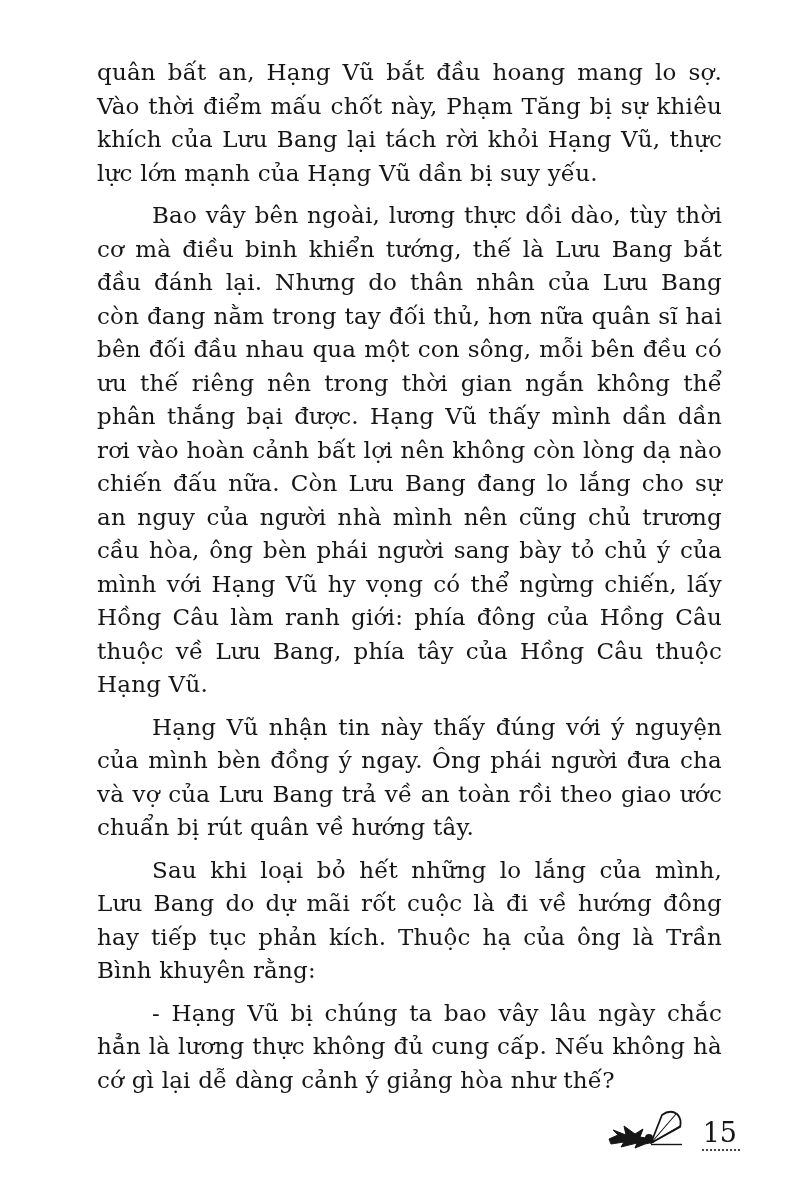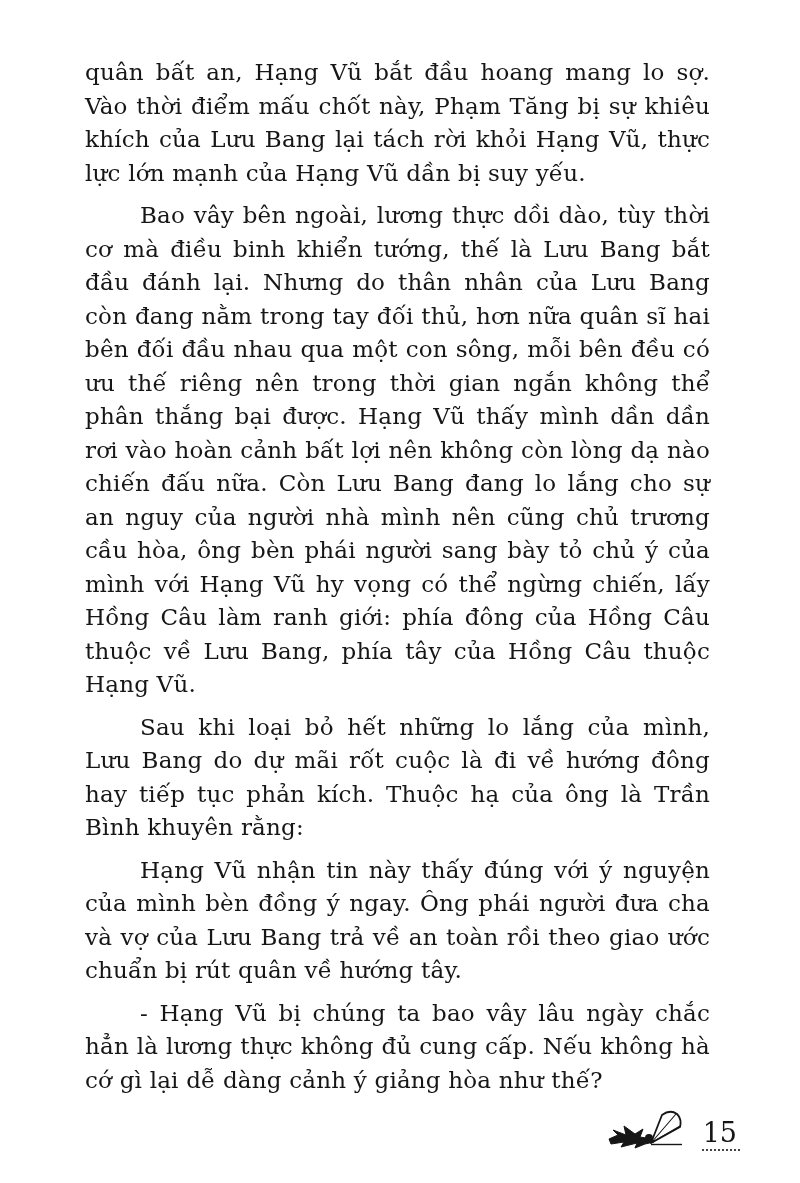--- a/index.html
+++ b/index.html
@@ -11,21 +11,21 @@
     position: relative;
     width: 800px;
     height: 1183px;
     background: #ffffff;
     overflow: hidden;
     font-family: "DejaVu Serif", "Liberation Serif", serif;
     color: #161616;
   }
   .text-block {
     position: absolute;
-    left: 85px;
+    left: 97px;
     top: 56px;
     width: 625px;
     text-align: justify;
     font-size: 23px;
     line-height: 33.5px;
     letter-spacing: 0.2px;
   }
   .text-block p {
     margin: 0 0 9px 0;
   }
@@ -53,22 +53,22 @@
   }
 </style>
 </head>
 <body>
 
 <div class="page">
 
   <div class="text-block">
     <p>quân bất an, Hạng Vũ bắt đầu hoang mang lo sợ. Vào thời điểm mấu chốt này, Phạm Tăng bị sự khiêu khích của Lưu Bang lại tách rời khỏi Hạng Vũ, thực lực lớn mạnh của Hạng Vũ dần bị suy yếu.</p>
     <p class="indent">Bao vây bên ngoài, lương thực dồi dào, tùy thời cơ mà điều binh khiển tướng, thế là Lưu Bang bắt đầu đánh lại. Nhưng do thân nhân của Lưu Bang còn đang nằm trong tay đối thủ, hơn nữa quân sĩ hai bên đối đầu nhau qua một con sông, mỗi bên đều có ưu thế riêng nên trong thời gian ngắn không thể phân thắng bại được. Hạng Vũ thấy mình dần dần rơi vào hoàn cảnh bất lợi nên không còn lòng dạ nào chiến đấu nữa. Còn Lưu Bang đang lo lắng cho sự an nguy của người nhà mình nên cũng chủ trương cầu hòa, ông bèn phái người sang bày tỏ chủ ý của mình với Hạng Vũ hy vọng có thể ngừng chiến, lấy Hồng Câu làm ranh giới: phía đông của Hồng Câu thuộc về Lưu Bang, phía tây của Hồng Câu thuộc Hạng Vũ.</p>
+    <p class="indent">Hạng Vũ nhận tin này thấy đúng với ý nguyện của mình bèn đồng ý ngay. Ông phái người đưa cha và vợ của Lưu Bang trả về an toàn rồi theo giao ước chuẩn bị rút quân về hướng tây.</p>
     <p class="indent">Sau khi loại bỏ hết những lo lắng của mình, Lưu Bang do dự mãi rốt cuộc là đi về hướng đông hay tiếp tục phản kích. Thuộc hạ của ông là Trần Bình khuyên rằng:</p>
-    <p class="indent">Hạng Vũ nhận tin này thấy đúng với ý nguyện của mình bèn đồng ý ngay. Ông phái người đưa cha và vợ của Lưu Bang trả về an toàn rồi theo giao ước chuẩn bị rút quân về hướng tây.</p>
     <p class="indent">- Hạng Vũ bị chúng ta bao vây lâu ngày chắc hẳn là lương thực không đủ cung cấp. Nếu không hà cớ gì lại dễ dàng cảnh ý giảng hòa như thế?</p>
   </div>
 
   <div class="footer">
     <svg class="ornament" width="76" height="42" viewBox="0 0 76 42" xmlns="http://www.w3.org/2000/svg" aria-hidden="true">
 
       <path d="M44 35 L55 7 Q63 1 70 6 Q75 11 73 19 Z" fill="#ffffff" stroke="#161616" stroke-width="1.8" stroke-linejoin="round"></path>
       <path d="M44 35 L69 6 M44 35 L73 18" fill="none" stroke="#161616" stroke-width="1.1"></path>
 
       <path d="M44 36.5 L75 36.5" stroke="#161616" stroke-width="1.4"></path>

